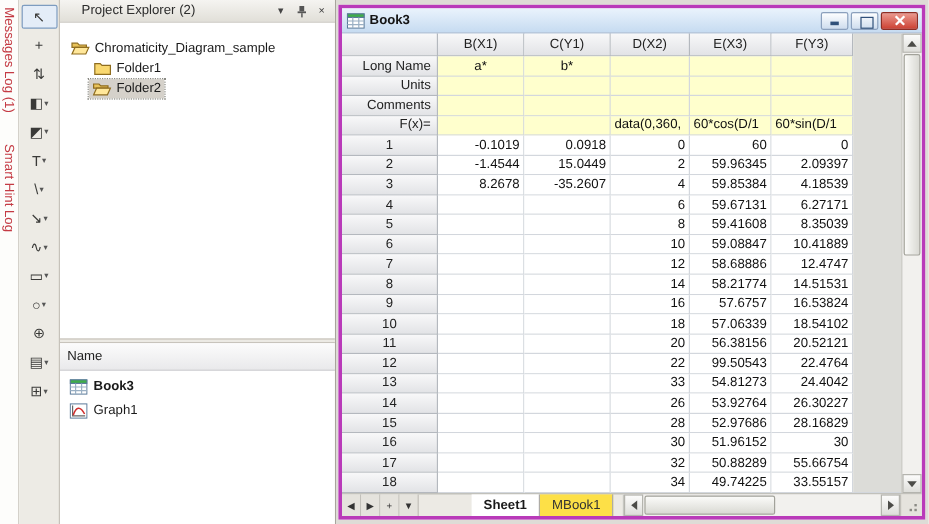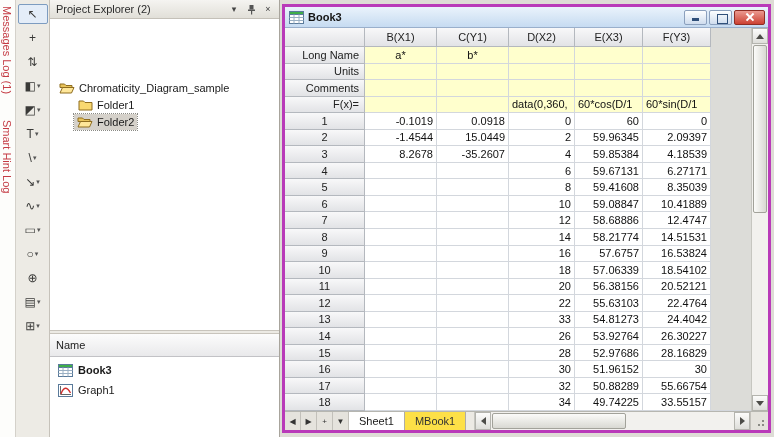--- a/index.html
+++ b/index.html
@@ -46,27 +46,27 @@
     position: absolute; left: 50px; top: 0; bottom: 0; width: 230px;
     background: #fff; border-right: 1px solid #a8a49c;
     display: flex; flex-direction: column;
   }
   .pe-title {
     height: 19px; flex: none;
     background: linear-gradient(#f5f4f1, #e1dfd8);
     border-bottom: 1px solid #c4c0b8;
     display: flex; align-items: center; padding: 0 3px 0 6px; color: #2c2c2c;
   }
-  .pe-title-label { flex: 1; }
+  .pe-title-label { flex: 1; margin-left: 12px; }
   .pe-btn {
     width: 16px; height: 15px; margin-left: 1px;
     display: flex; align-items: center; justify-content: center;
     color: #444; font-size: 9px; border-radius: 2px;
   }
-  .pe-tree { height: 263px; flex: none; background: #fff; padding-top: 12px; overflow: hidden; margin-top: 48px; }
+  .pe-tree { height: 263px; flex: none; background: #fff; padding-top: 12px; overflow: hidden; }
   .tree-item { height: 17px; display: flex; align-items: center; white-space: nowrap; }
   .sel-wrap { display: inline-flex; align-items: center; gap: 4px; padding: 0 3px; height: 16px; }
   .sel-wrap.selected { background: #d5d1ca; outline: 1px dotted #8a8a84; }
   .ticon { display: inline-flex; width: 16px; justify-content: center; }
   .pe-split { height: 4px; flex: none; background: #eceae4; border-top: 1px solid #c8c4bc; border-bottom: 1px solid #c8c4bc; }
   .pe-name {
     height: 23px; flex: none;
     background: linear-gradient(#fcfcfc, #e9e9eb);
     border-bottom: 1px solid #c2c2c6;
     display: flex; align-items: center; padding: 0 6px; color: #222;
@@ -153,21 +153,21 @@
     display: flex; align-items: stretch;
   }
   .navbtn {
     width: 16px; display: flex; align-items: center; justify-content: center;
     font-size: 8px; color: #333; background: #e5e3dd; border-right: 1px solid #c2c0ba;
   }
   .stab {
     padding: 0 10px; display: flex; align-items: center;
     border-right: 1px solid #aeaca6;
   }
-  .stab.active { background: #fff; font-weight: normal; }
+  .stab.active { background: #fff; font-weight: bold; margin-left: 44px; }
   .stab.inactive { background: #fde047; color: #333; }
   .hgap { width: 8px; }
   .hscroll { flex: 1; display: flex; align-items: stretch; background: #f2f1ee; border-left: 1px solid #c6c6c0; }
   .hbtn { width: 16px; flex: none; background: linear-gradient(#fcfcfb, #dededa); border: 1px solid #b4b4ae; display:flex; align-items:center; justify-content:center; }
   .htrack { flex: 1; position: relative; }
   .hthumb {
     position: absolute; left: 1px; top: 1px; bottom: 1px; width: 55%;
     background: linear-gradient(#fbfbf9, #d9d9d3); border: 1px solid #a2a29a; border-radius: 2px;
   }
   .cornergrip { width: 18px; flex: none; background: #e5e3dd; border-left: 1px solid #c2c0ba; position: relative; }
@@ -428,21 +428,21 @@
           <div class="col-h row-h num">11</div>
           <div class="cell"></div>
           <div class="cell"></div>
           <div class="cell">20</div>
           <div class="cell">56.38156</div>
           <div class="cell">20.52121</div>
           <div class="col-h row-h num">12</div>
           <div class="cell"></div>
           <div class="cell"></div>
           <div class="cell">22</div>
-          <div class="cell">55.63103</div>
+          <div class="cell">99.50543</div>
           <div class="cell">22.4764</div>
           <div class="col-h row-h num">13</div>
           <div class="cell"></div>
           <div class="cell"></div>
           <div class="cell">33</div>
           <div class="cell">54.81273</div>
           <div class="cell">24.4042</div>
           <div class="col-h row-h num">14</div>
           <div class="cell"></div>
           <div class="cell"></div>

